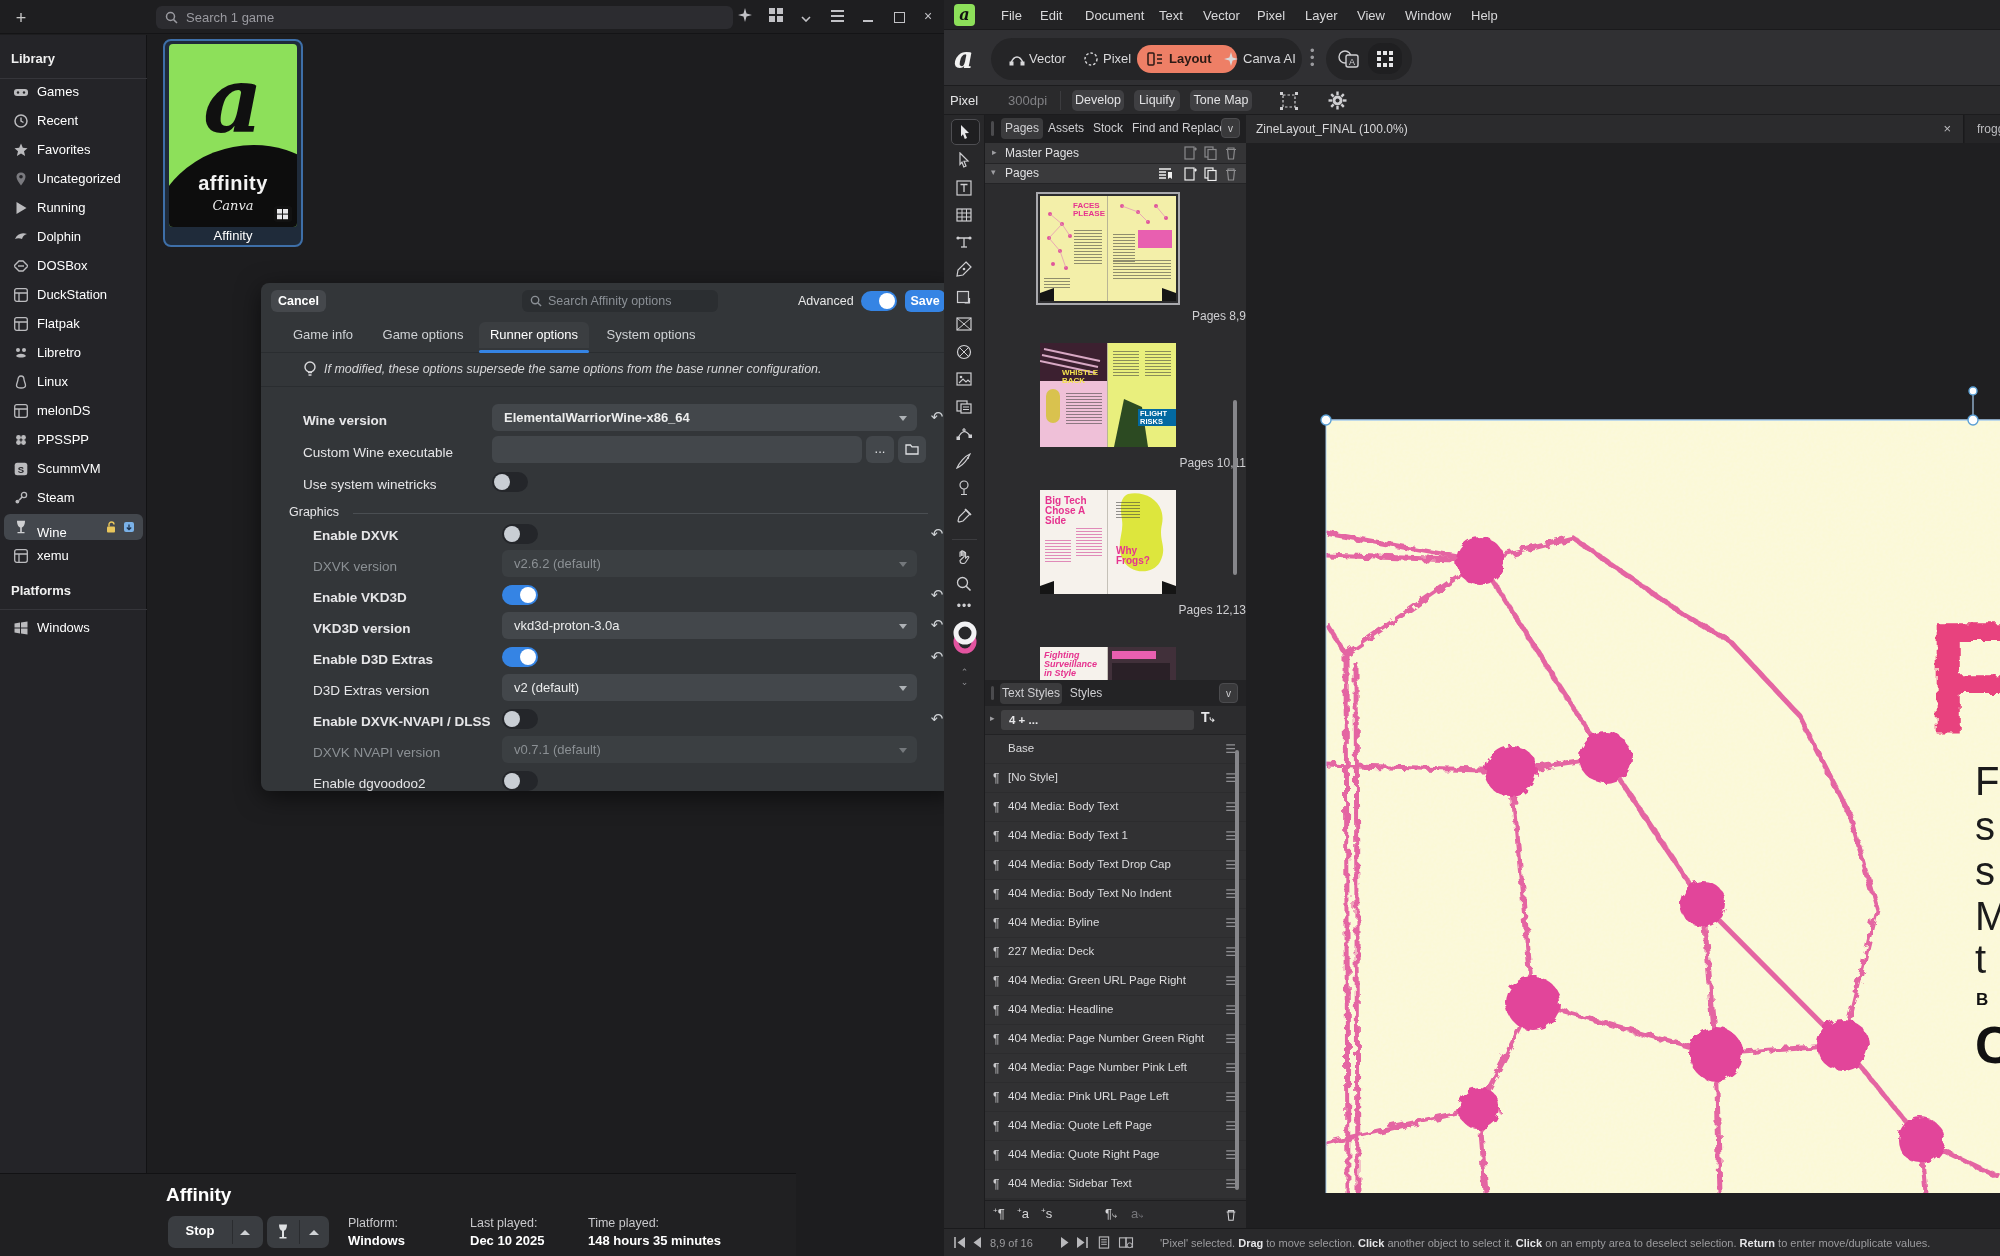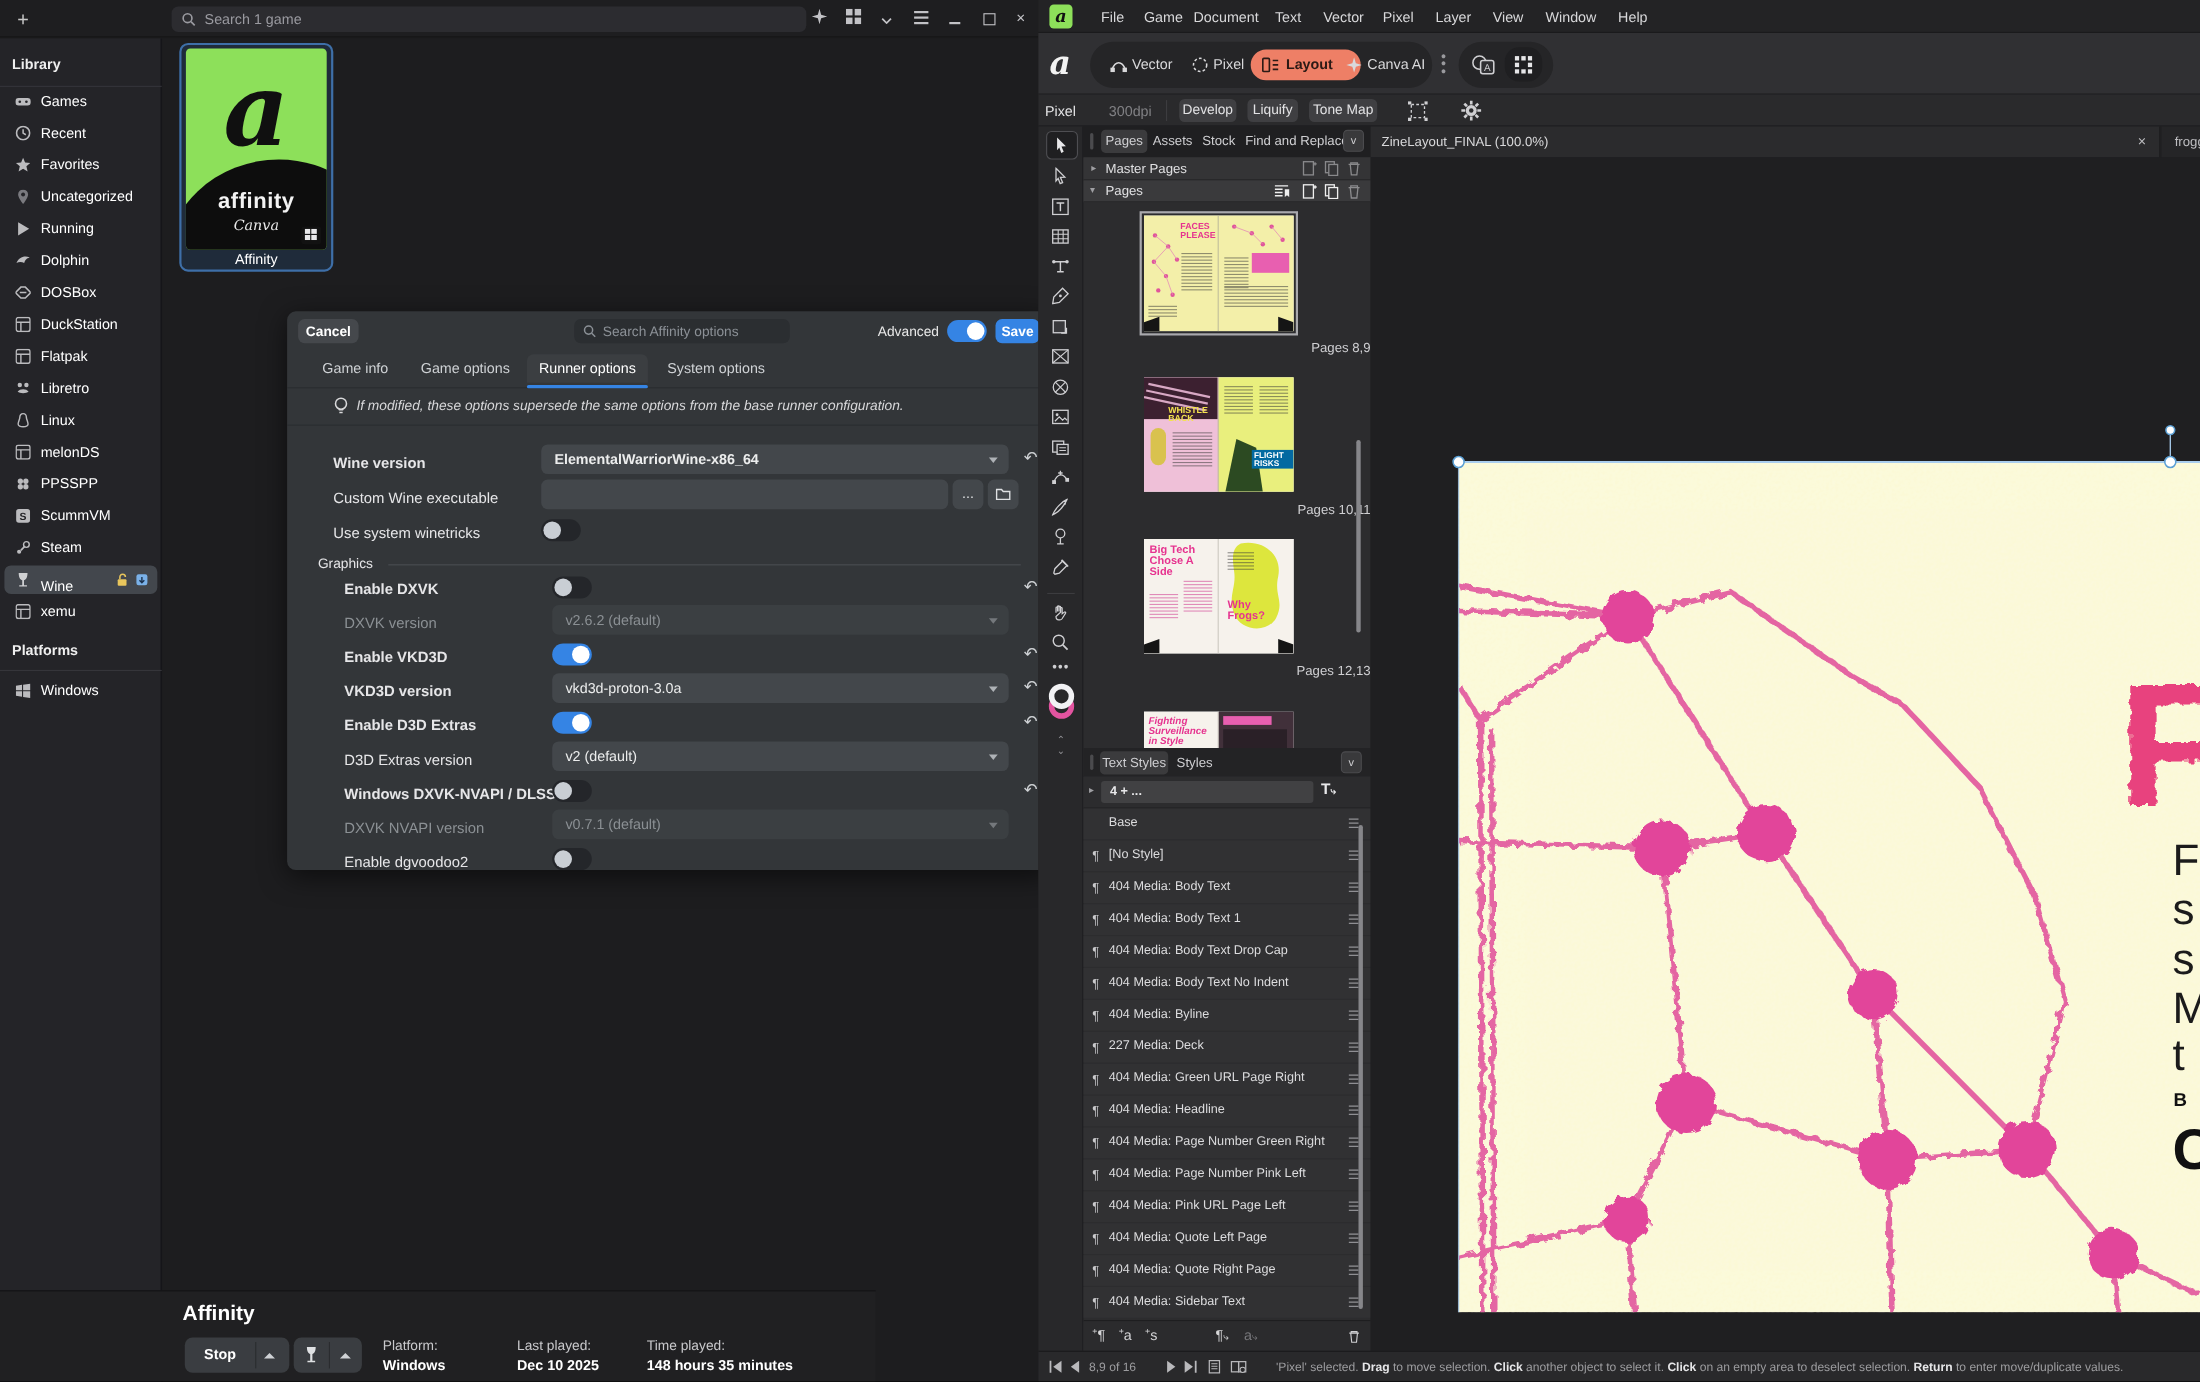--- a/index.html
+++ b/index.html
@@ -431,21 +431,21 @@
 
           <div class="ab frm-lb bold txt" style="left:52px;top:265px">Enable D3D Extras</div>
           <div class="ab toggle on" style="left:241px;top:260px">
               <div class="kn"></div>
             </div>
           <div class="ab reset" style="left:666px;top:260px">↶</div>
 
           <div class="ab frm-lb txt" style="left:52px;top:296px">D3D Extras version</div>
           <div class="ab sel" style="left:241px;top:287px;width:415px;height:27px"><span>v2 (default)</span><span class="chev"></span></div>
 
-          <div class="ab frm-lb bold txt" style="left:52px;top:327px">Windows DXVK-NVAPI / DLSS</div>
+          <div class="ab frm-lb bold txt" style="left:52px;top:327px">Enable DXVK-NVAPI / DLSS</div>
           <div class="ab toggle" style="left:241px;top:322px">
               <div class="kn"></div>
             </div>
           <div class="ab reset" style="left:666px;top:322px">↶</div>
 
           <div class="ab frm-lb dim txt" style="left:52px;top:358px">DXVK NVAPI version</div>
           <div class="ab sel dim" style="left:241px;top:349px;width:415px;height:27px"><span>v0.7.1 (default)</span><span class="chev" style="opacity:.5"></span></div>
 
           <div class="ab frm-lb txt" style="left:52px;top:389px">Enable dgvoodoo2</div>
           <div class="ab toggle" style="left:241px;top:384px">
@@ -473,21 +473,21 @@
         <div class="meta" style="left:588px"><span>Time played:</span><b>148 hours 35 minutes</b></div>
       </div>
     </div>
   </div>
 
   <div class="ab af-win">
 
     <div class="ab af-menubar">
       <div class="ab af-logo-tile">a</div>
       <span class="ab af-menu" style="left:57px">File</span>
-      <span class="ab af-menu" style="left:96px">Game</span>
+      <span class="ab af-menu" style="left:96px">Edit</span>
       <span class="ab af-menu" style="left:141px">Document</span>
       <span class="ab af-menu" style="left:215px">Text</span>
       <span class="ab af-menu" style="left:259px">Vector</span>
       <span class="ab af-menu" style="left:313px">Pixel</span>
       <span class="ab af-menu" style="left:361px">Layer</span>
       <span class="ab af-menu" style="left:413px">View</span>
       <span class="ab af-menu" style="left:461px">Window</span>
       <span class="ab af-menu" style="left:527px">Help</span>
     </div>
 

